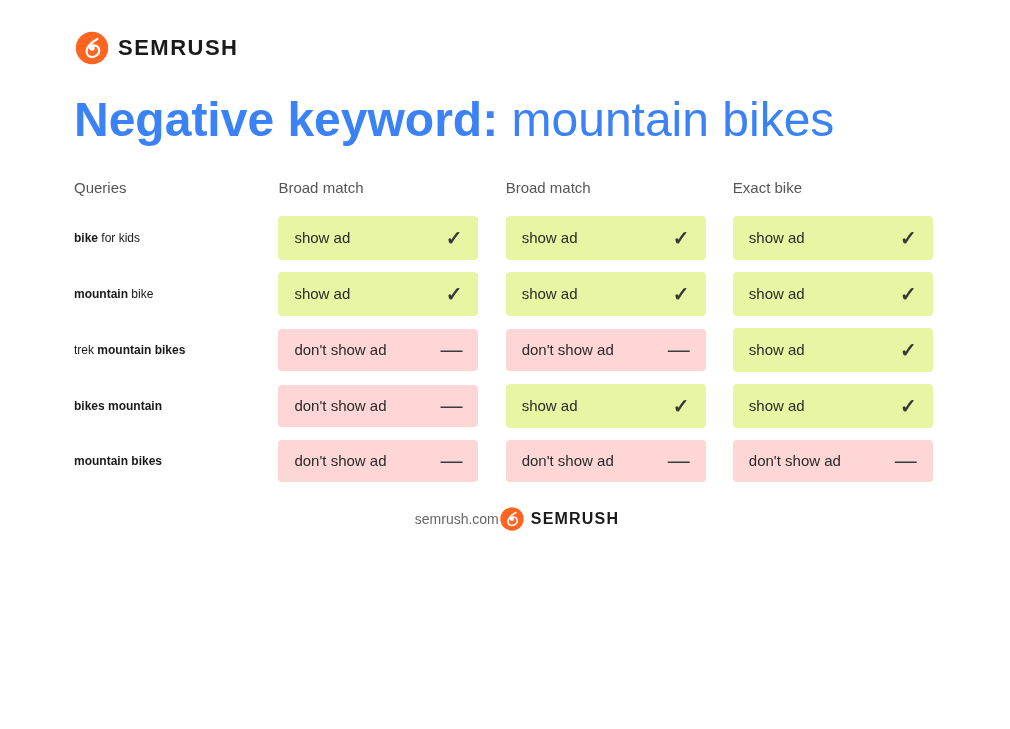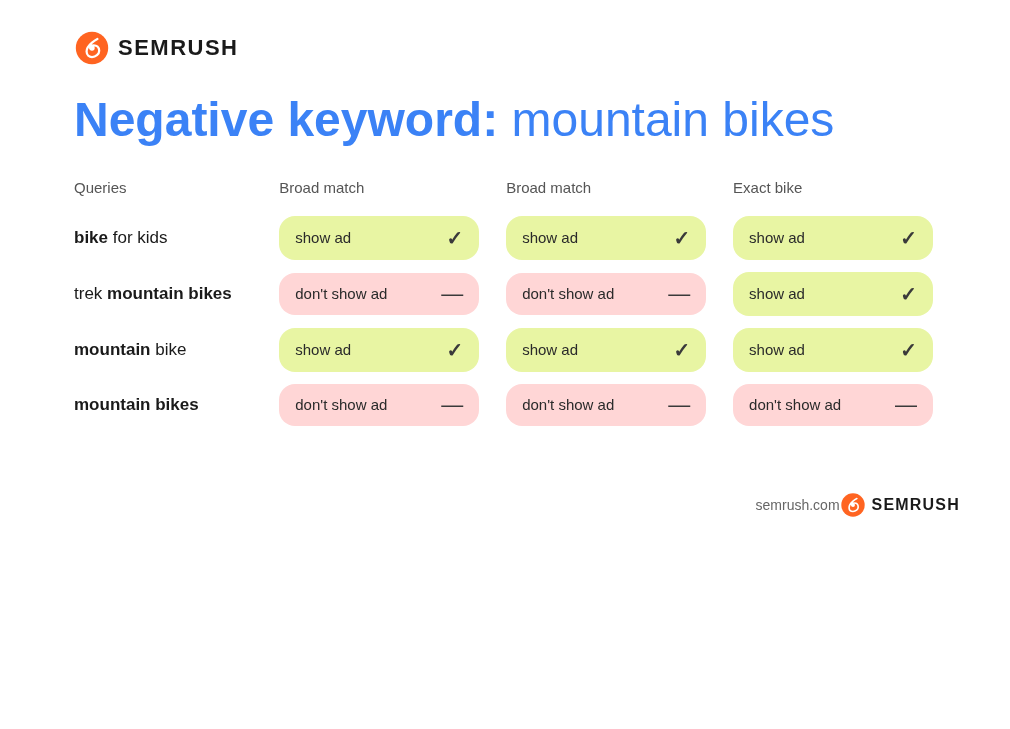--- a/index.html
+++ b/index.html
@@ -81,37 +81,37 @@
     .match-col {
       width: 230px;
     }
 
     
     .table tbody tr td {
       padding: 6px 0;
       vertical-align: middle;
     }
     .query-cell {
-      font-size: 17px;
+      font-size: 12px;
       color: #1a1a1a;
       padding-right: 20px;
     }
     .query-cell b {
       font-weight: 800;
     }
 
     
     .badge-cell {
       padding: 0 10px;
     }
     .badge {
       display: flex;
       align-items: center;
       justify-content: space-between;
-      border-radius: 16px;
+      border-radius: 4px;
       padding: 10px 16px;
       font-size: 15px;
       font-weight: 400;
       width: 200px;
     }
     .badge.green {
       background-color: #e8f5a3;
       color: #2a2a2a;
     }
     .badge.pink {
@@ -126,21 +126,21 @@
     .dash-icon {
       color: #3a3a3a;
       font-size: 22px;
       font-weight: 300;
       line-height: 1;
     }
 
     
     .footer {
       display: flex;
-      justify-content: flex-end;
+      justify-content: center;
       align-items: center;
       margin-top: 18px;
     }
     .footer-url {
       font-size: 14px;
       color: #666;
     }
     .footer-logo {
       display: flex;
       align-items: center;
@@ -209,20 +209,41 @@
               </div>
             </td>
             <td class="badge-cell">
               <div class="badge green">
                 <span>show ad</span>
                 <span class="check-icon">✓</span>
               </div>
             </td>
           </tr>
           <tr class="data-row">
+            <td class="query-cell"><b>mountain</b> bike</td>
+            <td class="badge-cell">
+              <div class="badge green">
+                <span>show ad</span>
+                <span class="check-icon">✓</span>
+              </div>
+            </td>
+            <td class="badge-cell">
+              <div class="badge green">
+                <span>show ad</span>
+                <span class="check-icon">✓</span>
+              </div>
+            </td>
+            <td class="badge-cell">
+              <div class="badge green">
+                <span>show ad</span>
+                <span class="check-icon">✓</span>
+              </div>
+            </td>
+          </tr>
+          <tr class="data-row">
             <td class="query-cell">trek <b>mountain bikes</b></td>
             <td class="badge-cell">
               <div class="badge pink">
                 <span>don't show ad</span>
                 <span class="dash-icon">—</span>
               </div>
             </td>
             <td class="badge-cell">
               <div class="badge pink">
                 <span>don't show ad</span>
@@ -230,25 +251,25 @@
               </div>
             </td>
             <td class="badge-cell">
               <div class="badge green">
                 <span>show ad</span>
                 <span class="check-icon">✓</span>
               </div>
             </td>
           </tr>
           <tr class="data-row">
-            <td class="query-cell"><b>mountain</b> bike</td>
-            <td class="badge-cell">
-              <div class="badge green">
-                <span>show ad</span>
-                <span class="check-icon">✓</span>
+            <td class="query-cell"><b>bikes mountain</b></td>
+            <td class="badge-cell">
+              <div class="badge pink">
+                <span>don't show ad</span>
+                <span class="dash-icon">—</span>
               </div>
             </td>
             <td class="badge-cell">
               <div class="badge green">
                 <span>show ad</span>
                 <span class="check-icon">✓</span>
               </div>
             </td>
             <td class="badge-cell">
               <div class="badge green">

